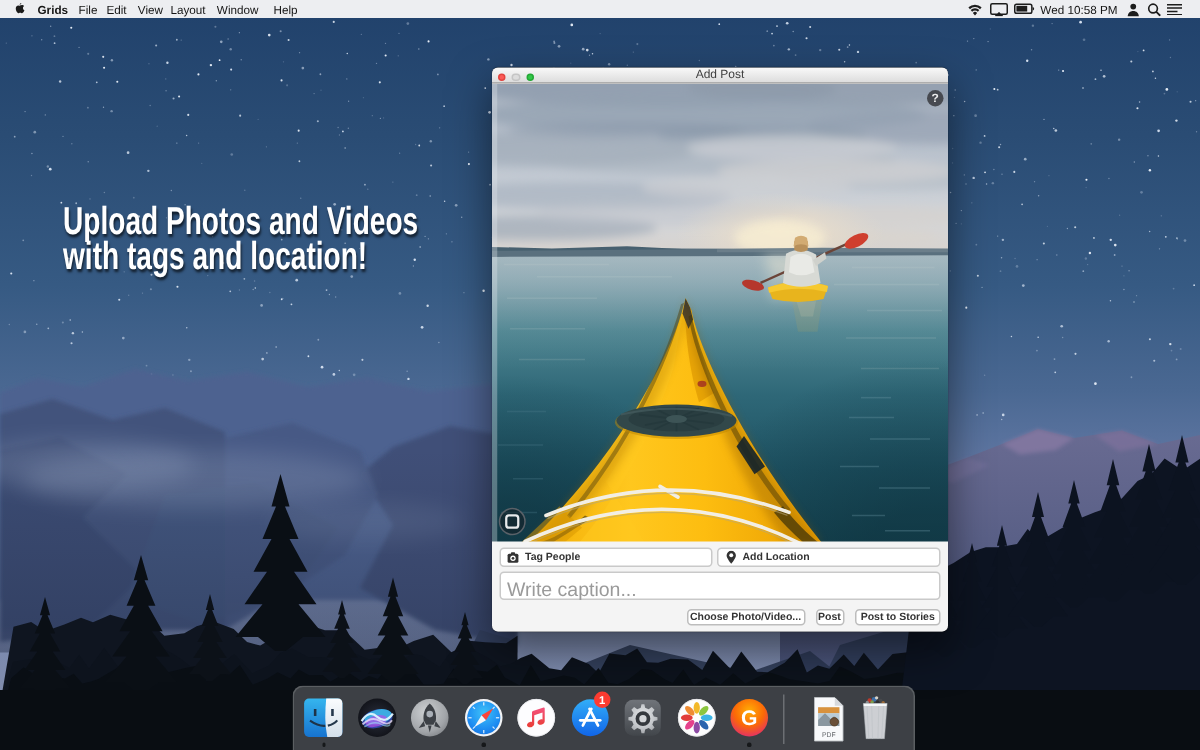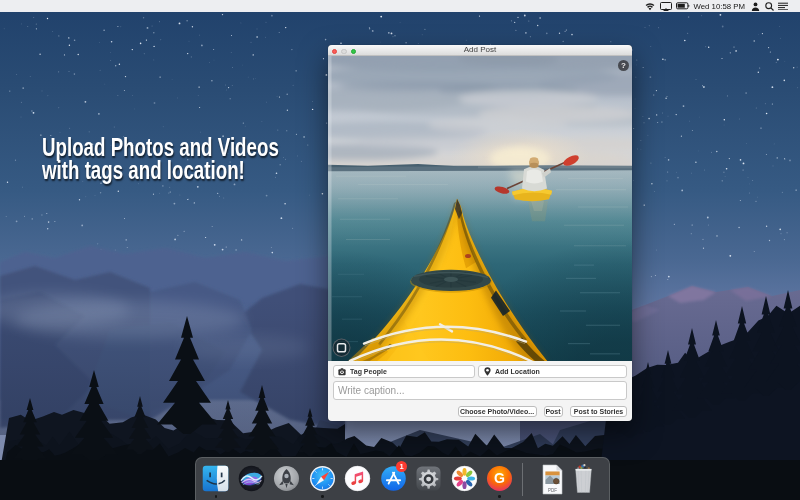--- a/index.html
+++ b/index.html
@@ -13,21 +13,21 @@
 .tl{position:absolute;top:3.7px;width:5.4px;height:5.4px;border-radius:50%}
 #tlr{left:3.7px;background:#fc5b57;border:0.5px solid #e2443f}
 #tly{left:13.2px;background:#dcdcdc;border:0.5px solid #c5c5c5}
 #tlg{left:22.7px;background:#33c748;border:0.5px solid #23a835}
 #photo{position:absolute;left:0;top:10.5px}
 #helpbtn{position:absolute;left:290px;top:14.5px;width:11px;height:11px;border-radius:50%;background:rgba(56,58,62,0.85);color:#ececec;font-size:8px;font-weight:bold;text-align:center;line-height:11px}
 #panel{position:absolute;left:0;top:316px;width:304px;height:60px;background:#f4f4f4;border-radius:0 0 4px 4px}
 .fld{position:absolute;height:13px;background:#fff;border:1px solid #c9c9c9;border-radius:3px;font-size:7px;font-weight:bold;color:#333;display:flex;align-items:center;white-space:nowrap}
 #fld1{left:5px;top:4px;width:142px}
 #fld2{left:150px;top:4px;width:149px}
-#cap{position:absolute;left:5px;top:20px;width:294px;height:19px;background:#fff;border:1px solid #c9c9c9;border-radius:3px;font-size:10px;color:#9a9a9a;padding:3px 4px}
+#cap{position:absolute;left:5px;top:20px;width:294px;height:19px;background:#fff;border:1px solid #c9c9c9;border-radius:3px;font-size:13px;color:#9a9a9a;padding:3px 4px}
 .btn{position:absolute;top:44.5px;height:11px;background:#fff;border:1px solid #bdbdbd;border-radius:3px;font-size:7px;font-weight:bold;color:#333;text-align:center;line-height:9px;white-space:nowrap}
 #b1{left:129.5px;width:79px}
 #b2{left:215.5px;width:19px}
 #b3{left:242px;width:57px}
 #dock{position:absolute;left:195px;top:457px;width:415px;height:43px;background:rgba(66,69,73,0.93);border:1px solid rgba(118,121,124,0.55);border-bottom:none;border-radius:7px 7px 0 0;z-index:20}
 .di{position:absolute;top:7px}
 .dot{position:absolute;top:37px;width:2.5px;height:2.5px;border-radius:50%;background:#16181a}
 </style></head><body>
 <svg id="wall" width="800" height="500" viewBox="0 0 800 500">
 <defs>
@@ -725,20 +725,32 @@
 <path d="M187,316 L181.0,337.7 L184.0,337.7 L175.0,359.4 L181.0,359.4 L169.0,381.1 L178.0,381.1 L163.0,402.8 L175.0,402.8 L157.0,424.6 L172.0,424.6 L183.4,434.0 L190.6,434.0 L202.0,424.6 L217.0,424.6 L199.0,402.8 L211.0,402.8 L196.0,381.1 L205.0,381.1 L193.0,359.4 L199.0,359.4 L190.0,337.7 L193.0,337.7 Z" fill="#0a0f15"></path>
 <path d="M94,370 L89.2,386.9 L91.6,386.9 L84.4,403.9 L89.2,403.9 L79.6,420.8 L86.8,420.8 L74.8,437.7 L84.4,437.7 L70.0,454.6 L82.0,454.6 L91.1,462.0 L96.9,462.0 L106.0,454.6 L118.0,454.6 L103.6,437.7 L113.2,437.7 L101.2,420.8 L108.4,420.8 L98.8,403.9 L103.6,403.9 L96.4,386.9 L98.8,386.9 Z" fill="#0a0f15"></path>
 <path d="M262,385 L258.6,397.9 L260.3,397.9 L255.2,410.8 L258.6,410.8 L251.8,423.6 L256.9,423.6 L248.4,436.5 L255.2,436.5 L245.0,449.4 L253.5,449.4 L260.0,455.0 L264.0,455.0 L270.5,449.4 L279.0,449.4 L268.8,436.5 L275.6,436.5 L267.1,423.6 L272.2,423.6 L265.4,410.8 L268.8,410.8 L263.7,397.9 L265.4,397.9 Z" fill="#0b1016"></path>
 <path d="M30,398 L26.6,410.1 L28.3,410.1 L23.2,422.3 L26.6,422.3 L19.8,434.4 L24.9,434.4 L16.4,446.6 L23.2,446.6 L13.0,458.7 L21.5,458.7 L28.0,464.0 L32.0,464.0 L38.5,458.7 L47.0,458.7 L36.8,446.6 L43.6,446.6 L35.1,434.4 L40.2,434.4 L33.4,422.3 L36.8,422.3 L31.7,410.1 L33.4,410.1 Z" fill="#0a0f15"></path>
 <path d="M140,396 L137.2,406.7 L138.6,406.7 L134.4,417.3 L137.2,417.3 L131.6,428.0 L135.8,428.0 L128.8,438.7 L134.4,438.7 L126.0,449.4 L133.0,449.4 L138.3,454.0 L141.7,454.0 L147.0,449.4 L154.0,449.4 L145.6,438.7 L151.2,438.7 L144.2,428.0 L148.4,428.0 L142.8,417.3 L145.6,417.3 L141.4,406.7 L142.8,406.7 Z" fill="#0c1118"></path>
 <path d="M228,400 L225.4,409.6 L226.7,409.6 L222.8,419.1 L225.4,419.1 L220.2,428.7 L224.1,428.7 L217.6,438.3 L222.8,438.3 L215.0,447.8 L221.5,447.8 L226.4,452.0 L229.6,452.0 L234.5,447.8 L241.0,447.8 L233.2,438.3 L238.4,438.3 L231.9,428.7 L235.8,428.7 L230.6,419.1 L233.2,419.1 L229.3,409.6 L230.6,409.6 Z" fill="#0c1118"></path>
 <path d="M310,408 L307.6,416.8 L308.8,416.8 L305.2,425.7 L307.6,425.7 L302.8,434.5 L306.4,434.5 L300.4,443.3 L305.2,443.3 L298.0,452.2 L304.0,452.2 L308.6,456.0 L311.4,456.0 L316.0,452.2 L322.0,452.2 L314.8,443.3 L319.6,443.3 L313.6,434.5 L317.2,434.5 L312.4,425.7 L314.8,425.7 L311.2,416.8 L312.4,416.8 Z" fill="#0c1118"></path>
 <rect x="0" y="460" width="800" height="40" fill="#090d12"></rect>
 </svg>
 <div id="menubar">
+    <div class="l">
+      <svg width="8" height="10" viewBox="0 0 8 10" style="margin:0 0 0 9px">
+        <path d="M5.3 1.1c-.1.5-.7 1-1.2 1-.1-.6.5-1.1 1.2-1zM4.2 2.6c.4 0 .9-.3 1.5-.3.3 0 1 .1 1.4.7-.6.4-.8.8-.8 1.4 0 .7.5 1.3 1 1.5-.3.9-1 1.9-1.6 1.9-.4 0-.6-.3-1.2-.3-.6 0-.9.3-1.2.3-.7 0-1.8-1.6-1.8-3 0-1.4.9-2.1 1.7-2.1.5 0 .8.2 1 .2z" fill="#1a1a1a"></path>
+      </svg>
+      <span style="font-weight:bold;margin-left:8px">Grids</span>
+      <span style="margin-left:7px">File</span>
+      <span style="margin-left:6px">Edit</span>
+      <span style="margin-left:7.5px">View</span>
+      <span style="margin-left:5px">Layout</span>
+      <span style="margin-left:7.5px">Window</span>
+      <span style="margin-left:10px">Help</span>
+    </div>
     <div style="margin-left:auto;display:flex;align-items:flex-start">
       <svg width="10" height="9" viewBox="0 0 10 9">
         <path d="M0.6 2.9a6.4 6.4 0 0 1 8.8 0l-1 1.2a4.9 4.9 0 0 0-6.8 0zM2.1 4.7a4 4 0 0 1 5.8 0l-1 1.2a2.5 2.5 0 0 0-3.8 0zM3.6 6.6a1.9 1.9 0 0 1 2.8 0L5 8.3z" fill="#1d1d1d"></path>
       </svg>
       <span style="width:5px"></span>
       <svg width="12" height="9" viewBox="0 0 12 9">
         <rect x="0.5" y="0.5" width="11" height="7" rx="1" fill="none" stroke="#1d1d1d"></rect>
         <path d="M3.5 8.9h5l-2.5-3z" fill="#1d1d1d"></path>
         <path d="M3.5 8.2h5" stroke="#1d1d1d"></path>
       </svg>

